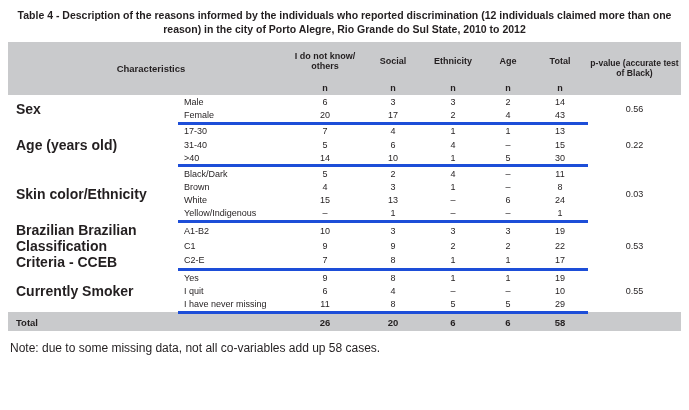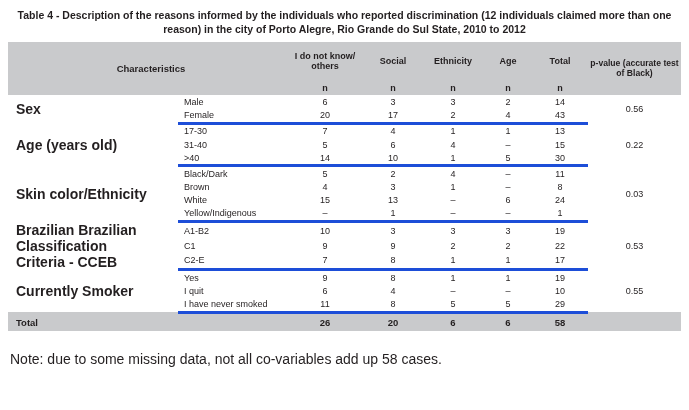--- a/index.html
+++ b/index.html
@@ -97,23 +97,23 @@
   tr.total-row td {
     background: #c9cacc;
     font-weight: bold;
     height: 17px;
     font-size: 9.5px;
   }
   tr.total-row td.c-group {
     padding-left: 8px;
   }
   .note {
-    font-size: 14px;
+    font-size: 12px;
     color: #231f20;
-    padding: 19px 0 0 2px;
+    padding: 10px 0 0 2px;
     line-height: 1.3;
   }
   .dash { font-size: 9px; }
 </style>
 </head>
 <body>
 
 <div class="page">
 
   <div class="caption">Table 4 - Description of the reasons informed by the individuals who reported discrimination (12 individuals claimed more than one reason) in the city of Porto Alegre, Rio Grande do Sul State, 2010 to 2012</div>
@@ -274,21 +274,21 @@
       </tr>
       <tr>
         <td class="c-level">I quit</td>
         <td class="c-num">6</td>
         <td class="c-num">4</td>
         <td class="c-num dash">–</td>
         <td class="c-num dash">–</td>
         <td class="c-num">10</td>
       </tr>
       <tr class="band-sep">
-        <td class="c-level">I have never smoked</td>
+        <td class="c-level">I have never missing</td>
         <td class="c-num">11</td>
         <td class="c-num">8</td>
         <td class="c-num">5</td>
         <td class="c-num">5</td>
         <td class="c-num">29</td>
       </tr>
 
       <tr class="total-row">
         <td class="c-group" colspan="2">Total</td>
         <td class="c-num">26</td>

